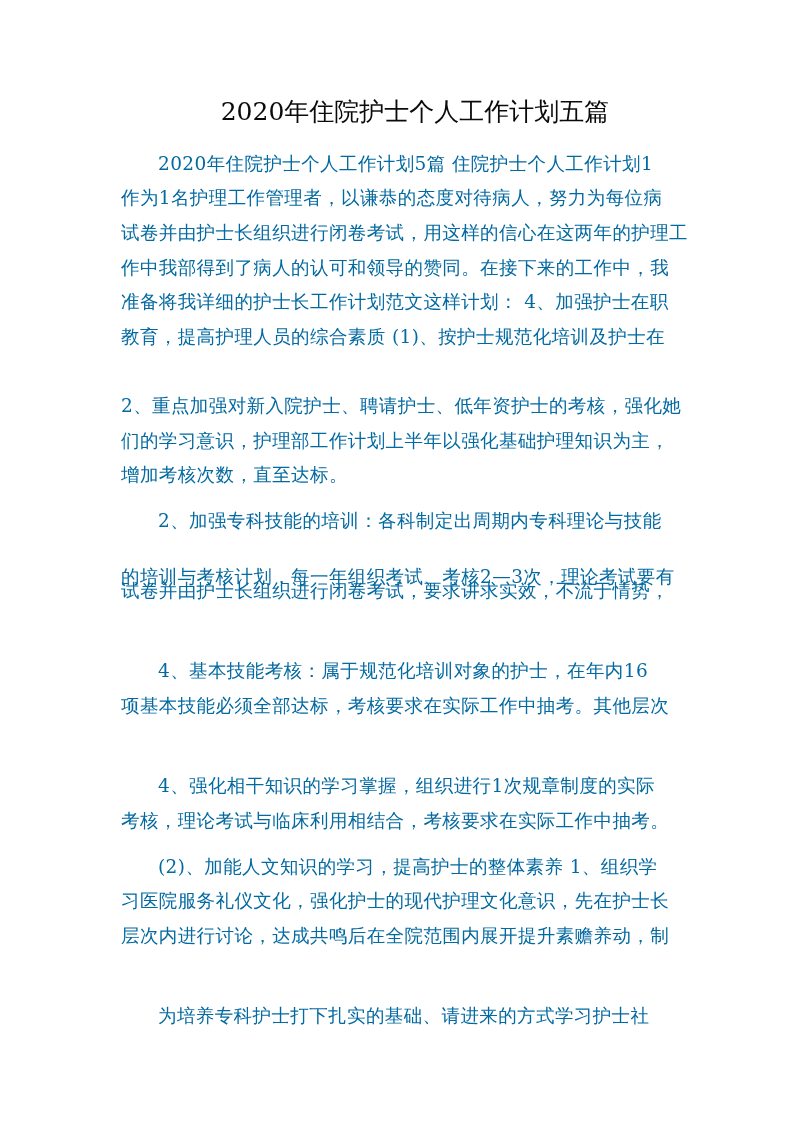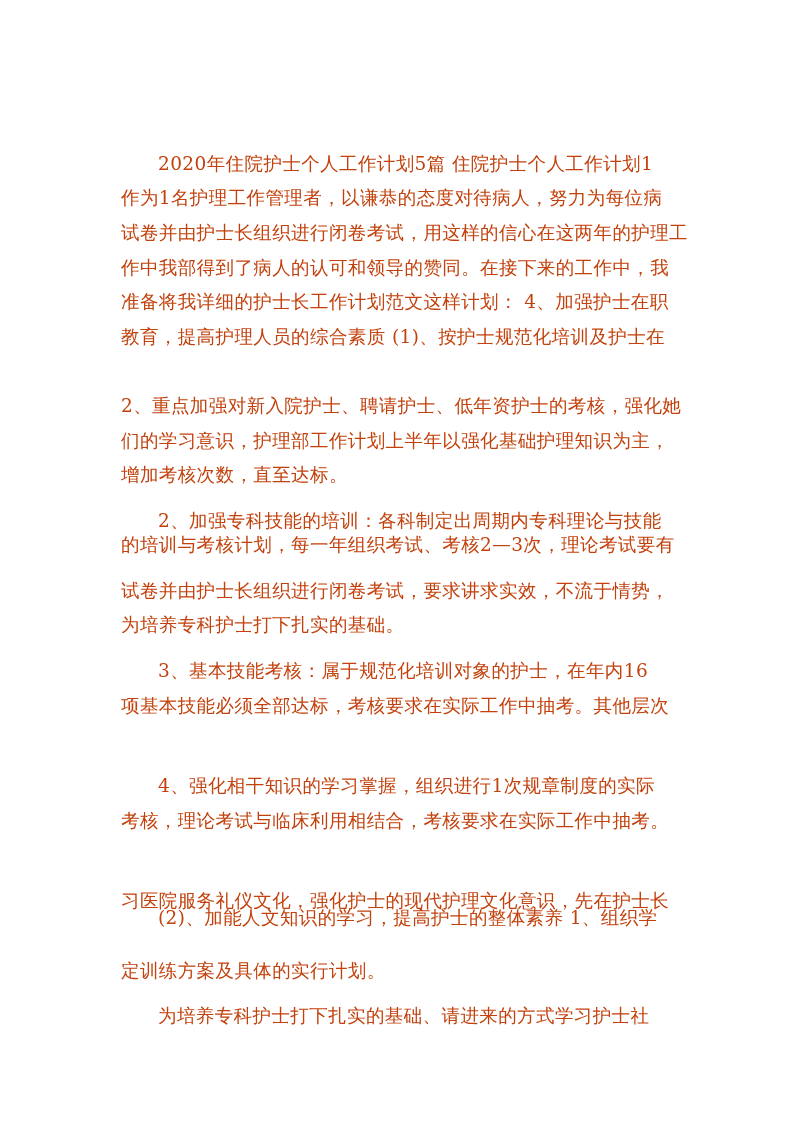--- a/index.html
+++ b/index.html
@@ -2,47 +2,47 @@
 <html><head>
 <meta charset="utf-8">
 <style>
   html, body { margin: 0; padding: 0; background: #ffffff; }
   body { width: 800px; height: 1132px; position: relative; overflow: hidden;
          font-family: "DejaVu Serif", "Liberation Serif", serif; color: #111; }
   .page { position: absolute; left: 0; top: 0; width: 800px; height: 1132px; background: #fff; }
   .title { position: absolute; left: 0; width: 800px; top: 95px; text-align: center;
            font-size: 25px; line-height: 34px; letter-spacing: 0px; color: #0a0a0a; padding-left: 30px; box-sizing: border-box; }
   .line { position: absolute; left: 121px; width: 560px; font-size: 18.5px; line-height: 24px;
-          white-space: nowrap; color: #c2410c; letter-spacing: 0.4px; }
+          white-space: nowrap; color: #0369a1; letter-spacing: 0.4px; }
   .line.indent { left: 158px; }
 </style>
 </head>
 <body>
 
 <div class="page">
+  <div class="title">2020年住院护士个人工作计划五篇</div>
 
   <div class="line indent" style="top:152px">2020年住院护士个人工作计划5篇 住院护士个人工作计划1</div>
   <div class="line" style="top:186px">作为1名护理工作管理者，以谦恭的态度对待病人，努力为每位病</div>
   <div class="line" style="top:221px">试卷并由护士长组织进行闭卷考试，用这样的信心在这两年的护理工</div>
   <div class="line" style="top:256px">作中我部得到了病人的认可和领导的赞同。在接下来的工作中，我</div>
   <div class="line" style="top:290px">准备将我详细的护士长工作计划范文这样计划： 4、加强护士在职</div>
   <div class="line" style="top:325px">教育，提高护理人员的综合素质 (1)、按护士规范化培训及护士在</div>
   <div class="line" style="top:394px">2、重点加强对新入院护士、聘请护士、低年资护士的考核，强化她</div>
   <div class="line" style="top:429px">们的学习意识，护理部工作计划上半年以强化基础护理知识为主，</div>
   <div class="line" style="top:463px">增加考核次数，直至达标。</div>
 
   <div class="line indent" style="top:509px">2、加强专科技能的培训：各科制定出周期内专科理论与技能</div>
-  <div class="line" style="top:533px">的培训与考核计划，每一年组织考试、考核2—3次，理论考试要有</div>
+  <div class="line" style="top:565px">的培训与考核计划，每一年组织考试、考核2—3次，理论考试要有</div>
   <div class="line" style="top:579px">试卷并由护士长组织进行闭卷考试，要求讲求实效，不流于情势，</div>
-  <div class="line" style="top:613px">为培养专科护士打下扎实的基础。</div>
 
-  <div class="line indent" style="top:659px">3、基本技能考核：属于规范化培训对象的护士，在年内16</div>
+  <div class="line indent" style="top:659px">4、基本技能考核：属于规范化培训对象的护士，在年内16</div>
   <div class="line" style="top:694px">项基本技能必须全部达标，考核要求在实际工作中抽考。其他层次</div>
 
   <div class="line indent" style="top:774px">4、强化相干知识的学习掌握，组织进行1次规章制度的实际</div>
   <div class="line" style="top:809px">考核，理论考试与临床利用相结合，考核要求在实际工作中抽考。</div>
 
-  <div class="line indent" style="top:906px">(2)、加能人文知识的学习，提高护士的整体素养 1、组织学</div>
+  <div class="line indent" style="top:855px">(2)、加能人文知识的学习，提高护士的整体素养 1、组织学</div>
   <div class="line" style="top:889px">习医院服务礼仪文化，强化护士的现代护理文化意识，先在护士长</div>
-  <div class="line" style="top:959px">定训练方案及具体的实行计划。</div>
+  <div class="line" style="top:924px">层次内进行讨论，达成共鸣后在全院范围内展开提升素赡养动，制</div>
 
   <div class="line indent" style="top:1004px">为培养专科护士打下扎实的基础、请进来的方式学习护士社</div>
 </div>
 
 </body></html>

